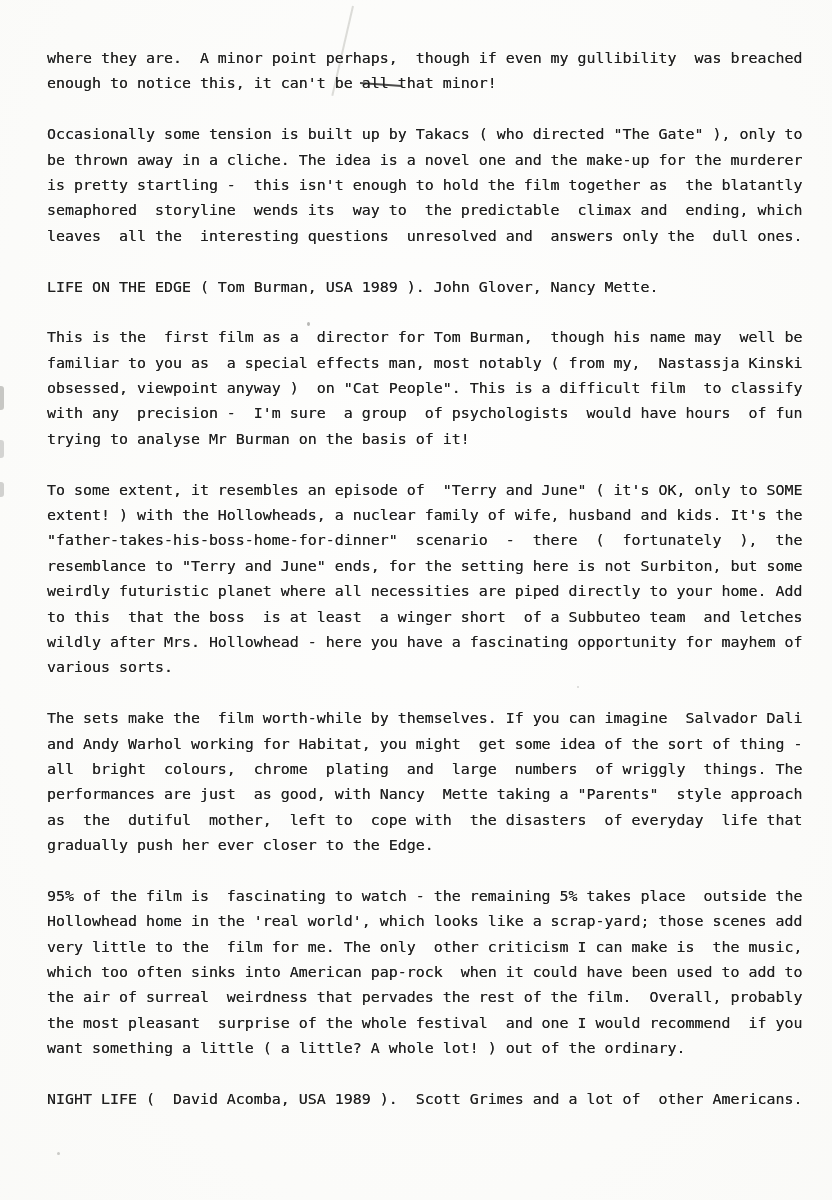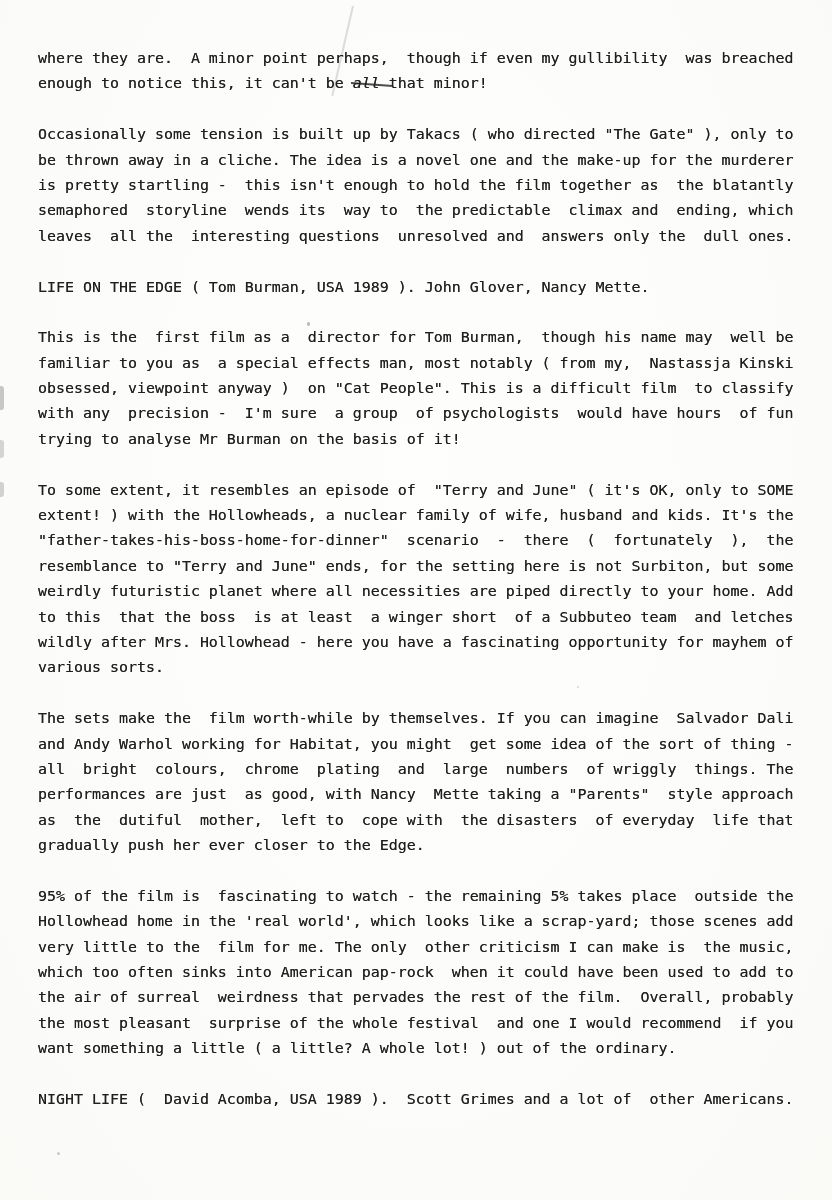--- a/index.html
+++ b/index.html
@@ -25,22 +25,22 @@
     position:absolute;
     left:38px;top:46px;
     width:760px;
     font-family:"DejaVu Sans Mono", monospace;
     font-size:14.95px;
     line-height:25.4px;
     color:var(--ink);
     white-space:pre;
     text-shadow:0 0 0.6px rgba(25,25,25,0.75);
   }
-  .line{height:25.4px;}
-  .strike{position:relative;font-style:italic;}
+  .line{height:25.4px;margin-left:9px;}
+  .strike{position:relative;}
   .strike::after{
     content:"";
     position:absolute;
     left:-2px;top:45%;
     width:calc(100% + 15px);
     height:1.7px;
     background:var(--ink);
     opacity:0.8;
     transform:rotate(4deg);
     transform-origin:left center;

